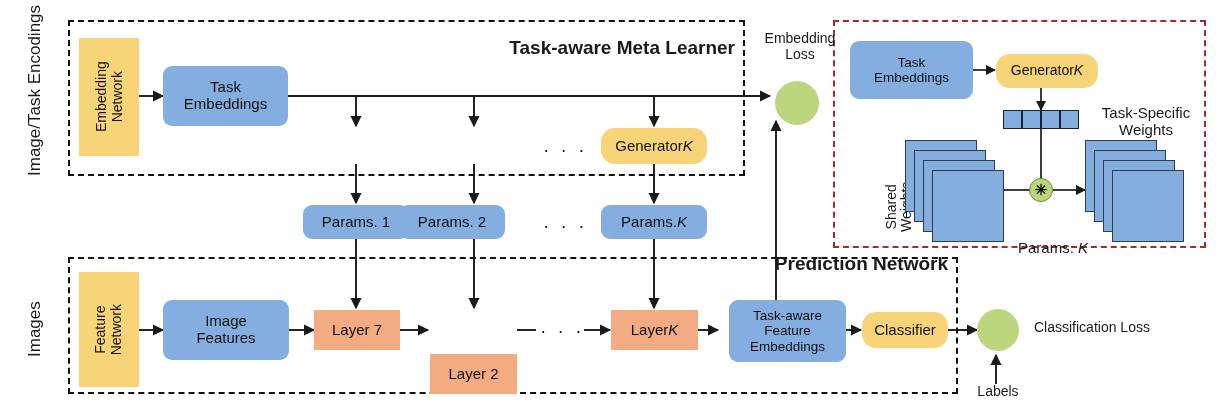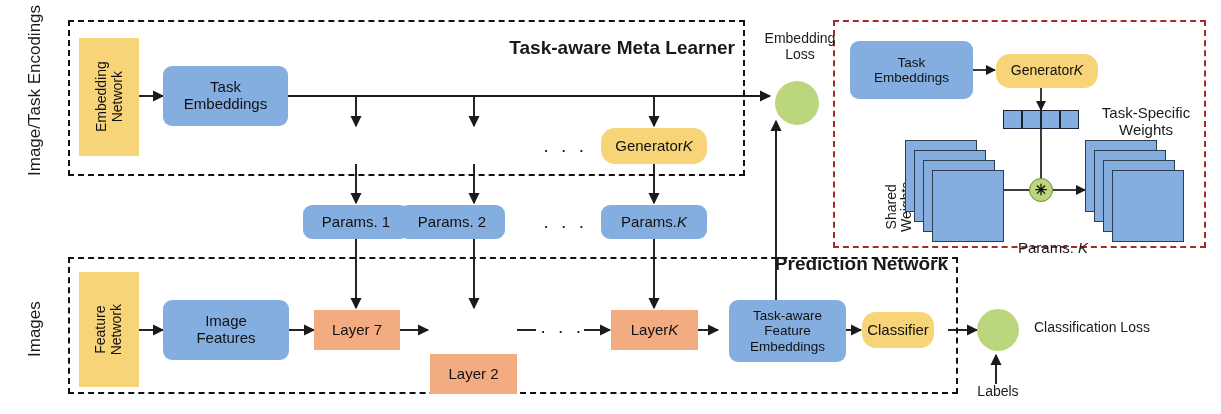--- a/index.html
+++ b/index.html
@@ -291,21 +291,21 @@
   </div>
   <div class="abs dots" style="left:540px; top:321px;">· · ·</div>
   <div class="abs node node-orange" style="left:611px; top:310px; width:87px; height:40px;">
     <span>Layer </span><span class="ital">K</span>
   </div>
 
   <div class="abs node node-blue node-blue-sm" style="left:719px; top:300px; width:117px; height:62px;margin-left:10px;">Task-aware
 Feature
 Embeddings</div>
 
-  <div class="abs node node-yellow" style="left:862px; top:312px; width:72px; height:36px;">Classifier</div>
+  <div class="abs node node-yellow" style="left:862px; top:312px; width:86px; height:36px;">Classifier</div>
 
   <div class="abs txt" style="left:744px; top:30px; width:112px; text-align:center;">Embedding
 Loss</div>
   <div class="abs circle" style="left:775px; top:81px; width:44px; height:44px;"></div>
 
   <div class="abs circle" style="left:977px; top:309px; width:42px; height:42px;"></div>
   <div class="abs txt" style="left:1034px; top:319px; width:190px;">Classification Loss</div>
 
   <div class="abs txt txt-sm" style="left:963px; top:383px; width:70px; text-align:center;">Labels</div>
 

